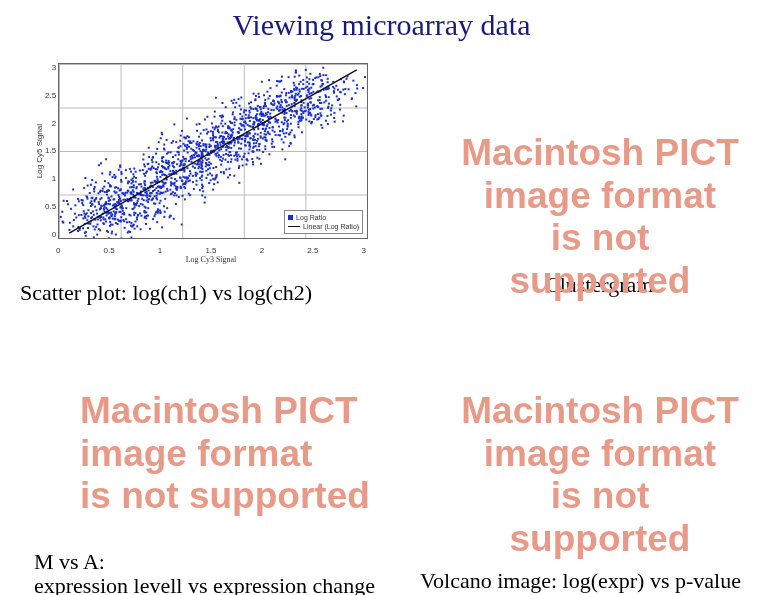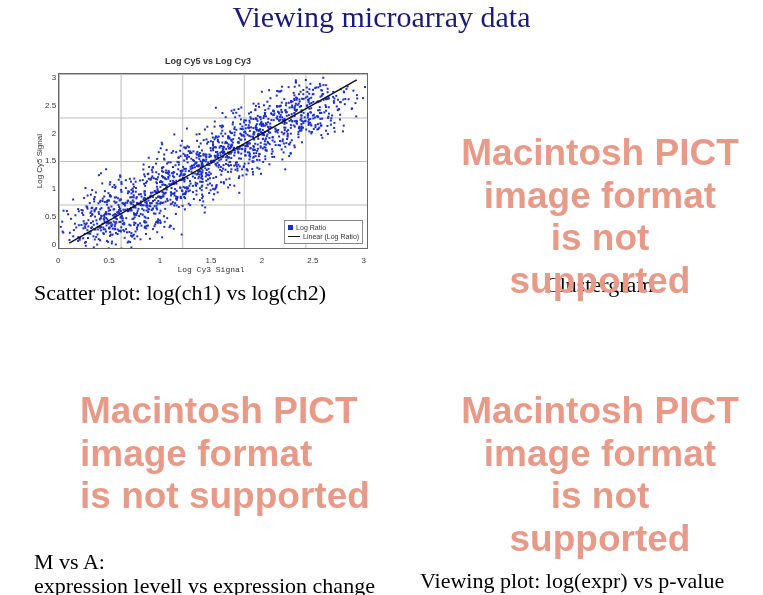--- a/index.html
+++ b/index.html
@@ -7,20 +7,21 @@
     width: 763px;
     height: 595px;
     font-family: "Times New Roman", Times, serif;
     background: #fff;
     position: relative;
   }
   .slide-title {
     text-align: center;
     font-size: 30px;
     color: #1a1a7a;
+    padding-top: 8px;
     font-weight: normal;
   }
   .scatter-wrap {
     position: absolute;
     left: 34px;
     top: 56px;
     width: 348px;
     height: 214px;
   }
   .scatter-title {
@@ -85,32 +86,32 @@
     display: flex;
     justify-content: space-between;
     font-family: Arial, sans-serif;
     font-size: 8px;
     color: #333;
     width: 310px;
     margin-left: 22px;
   }
   .xlab {
     text-align: center;
-    font-family: Liberation Mono, monospace;
+    font-family: Liberation Serif, serif;
     font-size: 8px;
     color: #333;
     margin-left: 22px;
     width: 310px;
   }
   .caption {
     position: absolute;
     font-size: 22px;
     color: #000;
   }
-  .caption-scatter { left: 34px; top: 280px; }
+  .caption-scatter { left: 20px; top: 280px; }
   .caption-cluster { left: 520px; top: 272px; margin-left: 25px; }
   .caption-mva { left: 34px; top: 550px; line-height: 1.1; }
   .caption-volcano { left: 420px; top: 568px; }
   .pict-error {
     position: absolute;
     font-family: Arial, Helvetica, sans-serif;
     font-weight: bold;
     font-size: 37px;
     color: #e89a89;
     line-height: 1.15;
@@ -118,21 +119,20 @@
   .pict-error.tr { left: 460px; top: 132px; text-align: center; width: 280px; }
   .pict-error.bl { left: 80px;  top: 390px; text-align: left;   width: 300px; }
   .pict-error.br { left: 460px; top: 390px; text-align: center; width: 280px; }
 </style>
 </head>
 <body>
 
 <h1 class="slide-title">Viewing microarray data</h1>
 
 <div class="scatter-wrap">
-  <div class="scatter-title">Log Cy5 vs Log Cy3</div>
   <div class="scatter-body">
     <span class="ylab">Log Cy5 Signal</span>
     <div class="yticks">
       <span>3</span>
       <span>2.5</span>
       <span>2</span>
       <span>1.5</span>
       <span>1</span>
       <span>0.5</span>
       <span>0</span>
@@ -1751,21 +1751,21 @@
   </div>
   <div class="xlab">Log Cy3 Signal</div>
 </div>
 
 <div class="caption caption-scatter">Scatter plot: log(ch1) vs log(ch2)</div>
 <div class="caption caption-cluster">Clustergram</div>
 <div class="caption caption-mva">
   <span>M vs A:</span><br>
   <span>expression levell vs expression change</span>
 </div>
-<div class="caption caption-volcano">Viewing plot: log(expr) vs p-value</div>
+<div class="caption caption-volcano">Volcano image: log(expr) vs p-value</div>
 
 <div class="pict-error tr">
   <span>Macintosh PICT</span><br>
   <span>image format</span><br>
   <span>is not supported</span>
 </div>
 <div class="pict-error bl">
   <span>Macintosh PICT</span><br>
   <span>image format</span><br>
   <span>is not supported</span>

